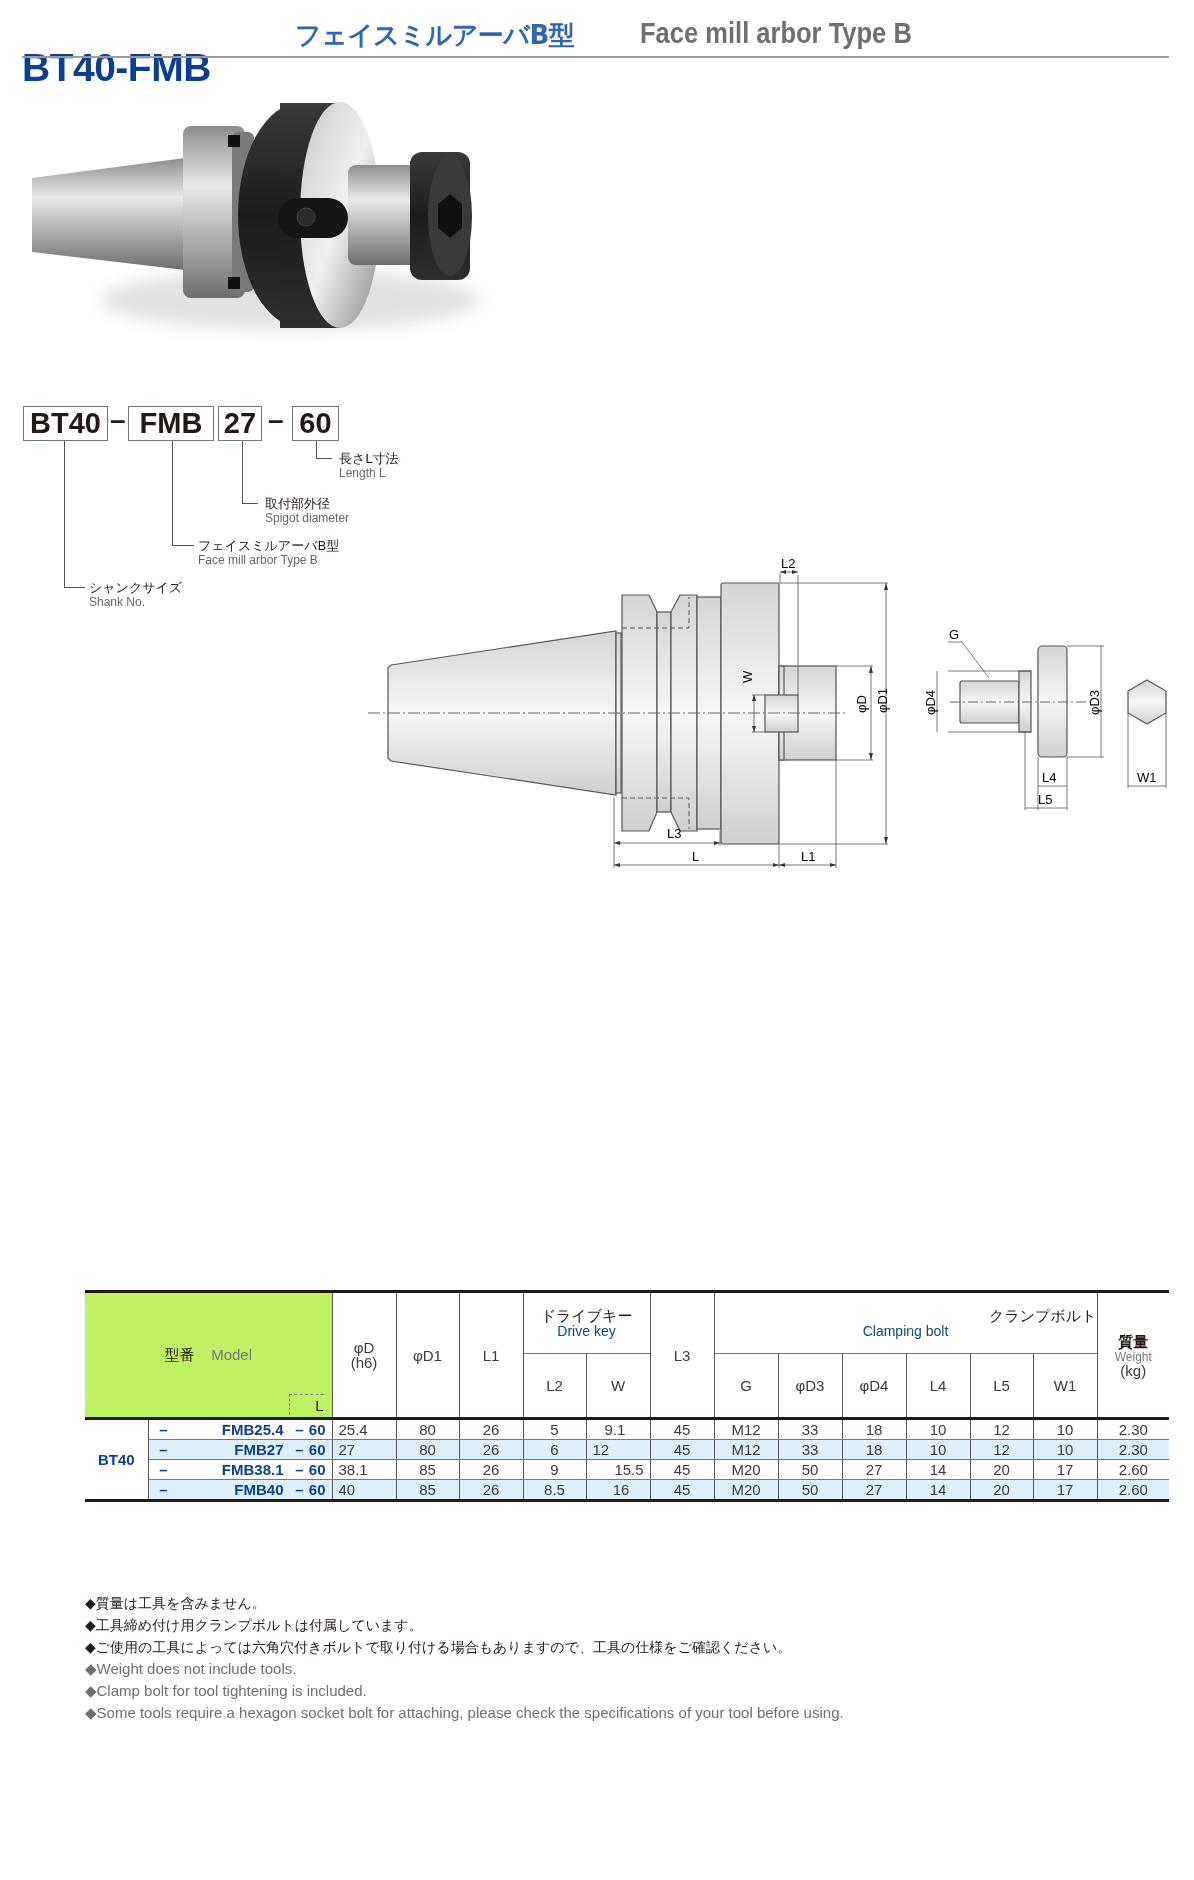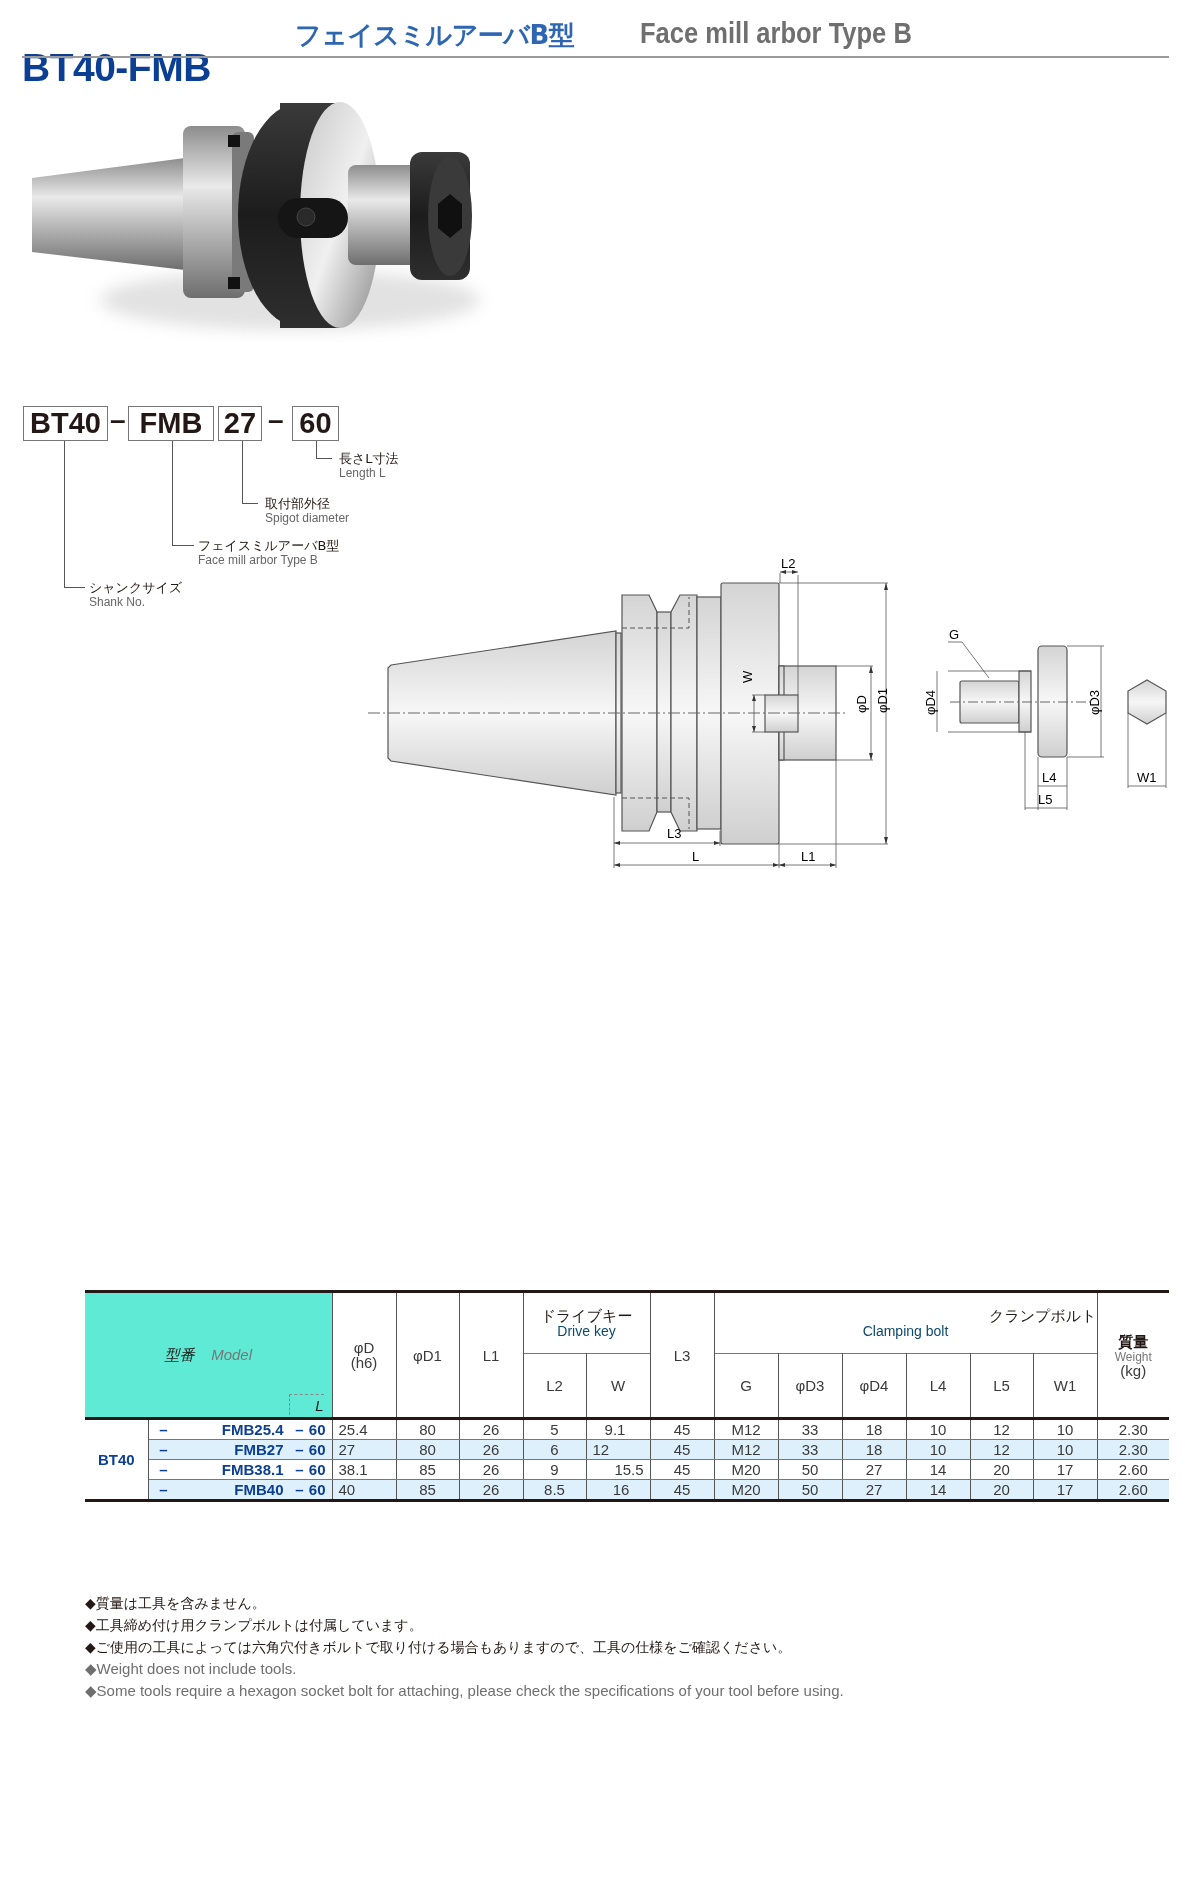--- a/index.html
+++ b/index.html
@@ -29,21 +29,21 @@
   
   .drawing { left:0; top:0; width:1194px; height:900px; pointer-events:none; }
   .dim-label { font-family:"Liberation Sans", sans-serif; font-size:13px; color:#231815; }
 
   
   .spec-table { left:85px; top:1290px; width:1084px; border-collapse:collapse; table-layout:fixed;
     font-family:"Liberation Sans", sans-serif; font-size:15px; color:#3a3a3a; }
   .spec-table th, .spec-table td { border-left:1px solid #555; border-right:1px solid #555; padding:0; text-align:center; font-weight:normal; }
   .spec-table thead tr:first-child th { border-top:3px solid #231815; }
   .spec-table thead .sub th { border-top:1px solid #777; }
-  .spec-table thead th.model-h { background:#5eead4; border-left:none; vertical-align:middle; position:relative;font-style:italic; }
+  .spec-table thead th.model-h { background:#bef264; border-left:none; vertical-align:middle; position:relative; }
   .spec-table thead th.grp { height:60px; }
   .spec-table thead .sub th { height:63px; }
   .spec-table thead th .jp { font-size:15px; color:#231815; }
   .spec-table thead th .en { font-size:14px; color:#0c4a6e; display:block; line-height:15px; }
   .spec-table tbody tr:first-child td { border-top:3px solid #231815; }
   .spec-table tbody td { height:19px; line-height:19px; border-bottom:1px solid #777; }
   .spec-table tbody tr:last-child td { border-bottom:3px solid #231815; }
   .spec-table tbody tr.alt td.data, .spec-table tbody tr.alt td.mcell { background:#def0fc; }
   .spec-table td.series { color:#0b3f93; font-weight:700; font-size:15px; border-left:none; background:#fff; border-bottom:3px solid #231815; }
   .spec-table td.mcell { color:#0b3f93; font-weight:700; text-align:left; border-left:none; border-right:1px solid #555; white-space:nowrap; }
@@ -383,14 +383,15 @@
       <td class="data" style="border-right:none;">2.60</td>
     </tr>
   </tbody>
 </table>
 
 <div class="abs notes">
   <div class="jp">◆質量は工具を含みません。</div>
   <div class="jp">◆工具締め付け用クランプボルトは付属しています。</div>
   <div class="jp">◆ご使用の工具によっては六角穴付きボルトで取り付ける場合もありますので、工具の仕様をご確認ください。</div>
   <div class="en">◆Weight does not include tools.</div>
+  <div class="en">◆Clamp bolt for tool tightening is included.</div>
   <div class="en">◆Some tools require a hexagon socket bolt for attaching, please check the specifications of your tool before using.</div>
 </div>
 
 </body></html>

